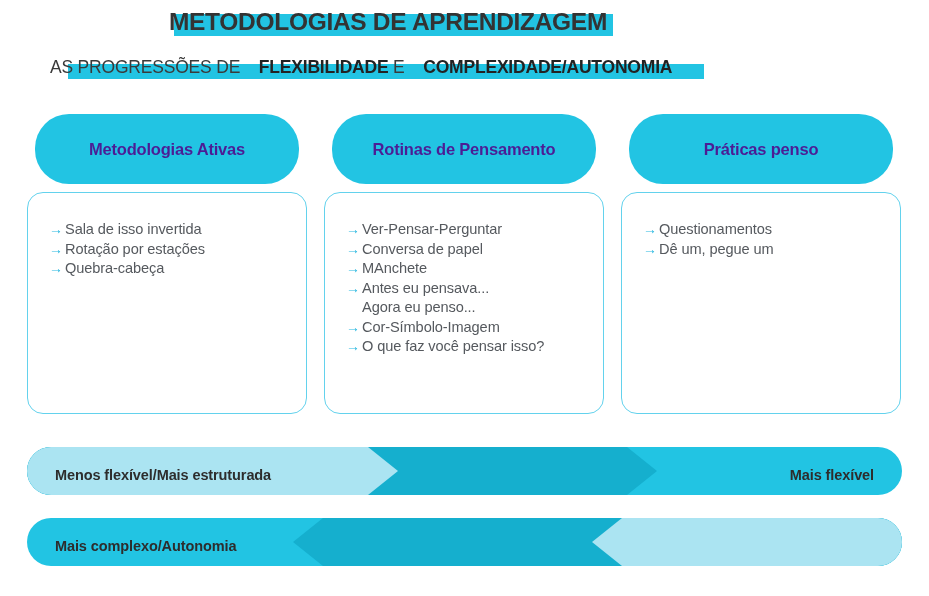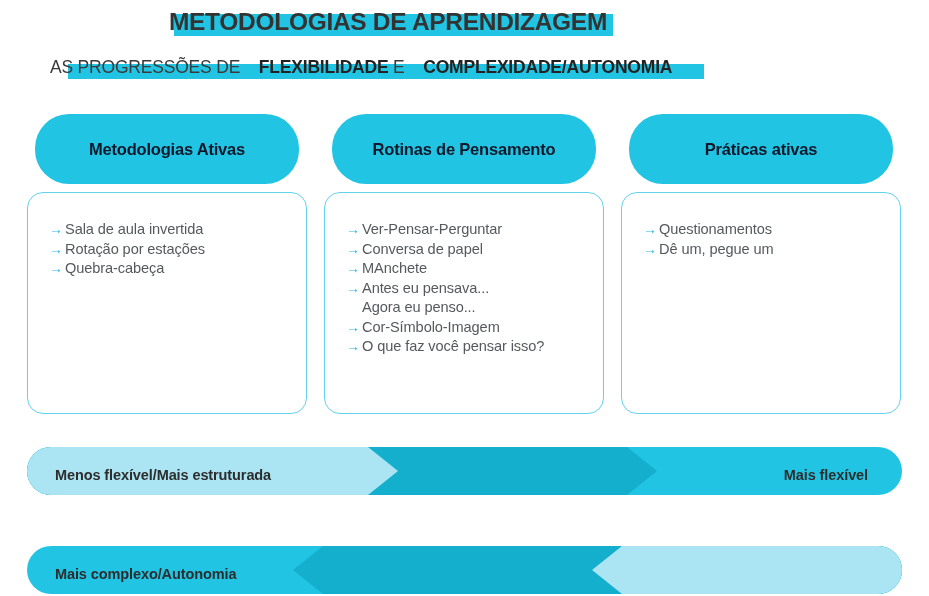--- a/index.html
+++ b/index.html
@@ -89,21 +89,21 @@
     flex-direction: column;
   }
   .col-header {
     height: 70px;
     margin: 0 8px;
     background: #22C4E3;
     border-radius: 34px;
     display: flex;
     align-items: center;
     justify-content: center;
-    color: #0f172a;
+    color: #4c1d95;
     font-size: 16.5px;
     font-weight: bold;
     letter-spacing: -0.2px;
   }
   .col-body {
     margin-top: 8px;
     height: 222px;
     background: #ffffff;
     border: 1.4px solid #63D2ED;
     border-radius: 16px;
@@ -134,36 +134,36 @@
   .item .label { flex: 1; }
 
   
   .bar {
     position: absolute;
     left: 27px;
     width: 875px;
     height: 48px;
   }
   .bar-1 { top: 447px; }
-  .bar-2 { top: 546px; }
+  .bar-2 { top: 518px; }
   .bar svg { display: block; }
   .bar-label {
     position: absolute;
     top: 0;
     height: 56px;
     display: flex;
     align-items: center;
     font-size: 14.5px;
     font-weight: bold;
     color: #2d2d2d;
     letter-spacing: -0.1px;
     white-space: nowrap;
   }
   .bar-1 .label-left  { left: 28px; }
-  .bar-1 .label-right { right: 34px; }
+  .bar-1 .label-right { right: 28px; }
   .bar-2 .label-left  { left: 28px; }
   .bar-2 .label-right { right: 28px; }
 </style>
 </head>
 <body>
 
 <div class="title-wrap">
   <span class="title-inner">
     <span class="title-hl"></span>
     <span class="title-text">METODOLOGIAS DE APRENDIZAGEM</span>
@@ -178,21 +178,21 @@
 </div>
 
 <div class="columns">
 
   <div class="column">
     <div class="col-header">Metodologias Ativas</div>
     <div class="col-body">
       <ul class="item-list">
         <li class="item">
           <span class="arrow">→</span>
-          <span class="label">Sala de aula invertida</span>
+          <span class="label">Sala de isso invertida</span>
         </li>
         <li class="item">
           <span class="arrow">→</span>
           <span class="label">Rotação por estações</span>
         </li>
         <li class="item">
           <span class="arrow">→</span>
           <span class="label">Quebra-cabeça</span>
         </li>
       </ul>
@@ -229,21 +229,21 @@
         </li>
         <li class="item">
           <span class="arrow">→</span>
           <span class="label">O que faz você pensar isso?</span>
         </li>
       </ul>
     </div>
   </div>
 
   <div class="column">
-    <div class="col-header">Práticas ativas</div>
+    <div class="col-header">Práticas penso</div>
     <div class="col-body">
       <ul class="item-list">
         <li class="item">
           <span class="arrow">→</span>
           <span class="label">Questionamentos</span>
         </li>
         <li class="item">
           <span class="arrow">→</span>
           <span class="label">Dê um, pegue um</span>
         </li>

